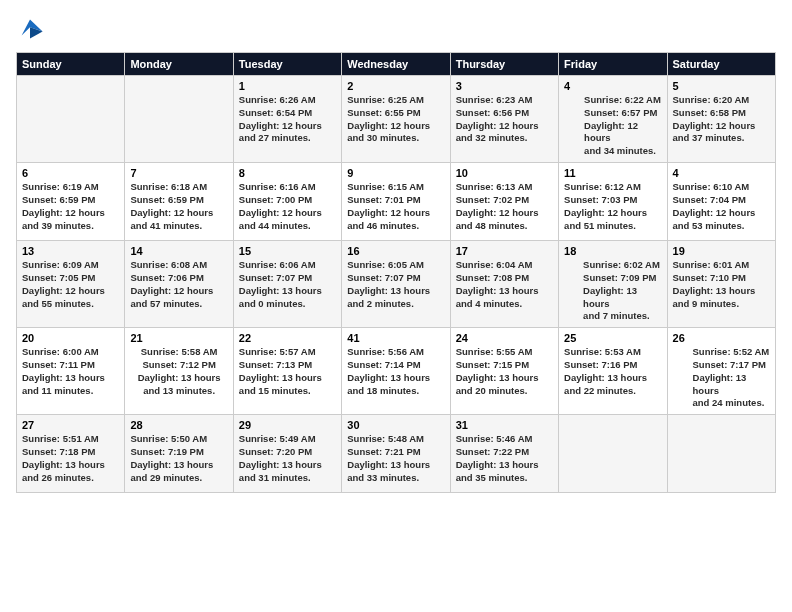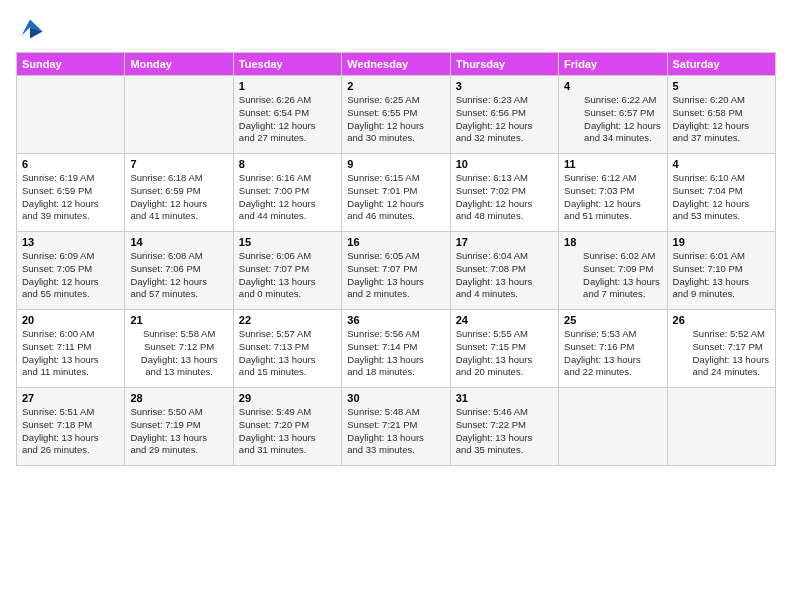--- a/index.html
+++ b/index.html
@@ -46,21 +46,21 @@
     .subtitle {
       font-size: 14px;
       color: #2c2c2c;
     }
     table {
       width: 100%;
       border-collapse: collapse;
       font-size: 10px;
     }
     thead tr th {
-      background-color: #d946ef;
+      background-color: #0f172a;
       color: #fff;
       text-align: left;
       padding: 5px 5px;
       font-size: 11px;
       font-weight: bold;
       border: 1px solid #ccc;
     }
     tbody tr td {
       vertical-align: top;
       padding: 4px 5px;
@@ -77,20 +77,21 @@
     .day-num {
       font-weight: bold;
       font-size: 11px;
       display: block;
       margin-bottom: 2px;
     }
     .cell-content {
       font-size: 9.5px;
       line-height: 1.35;
       color: #2c2c2c;
+      font-weight: bold;
     }
     .empty-cell {
       background-color: inherit;
     }
   </style>
 </head>
 <body>
 
 <div class="header">
   <div class="logo">
@@ -279,21 +280,21 @@
 and 13 minutes.</div>
         </td>
         <td>
           <span class="day-num">22</span>
           <div class="cell-content" style="white-space: pre-line;">Sunrise: 5:57 AM
 Sunset: 7:13 PM
 Daylight: 13 hours
 and 15 minutes.</div>
         </td>
         <td>
-          <span class="day-num">36</span>
+          <span class="day-num">41</span>
           <div class="cell-content" style="white-space: pre-line;">Sunrise: 5:56 AM
 Sunset: 7:14 PM
 Daylight: 13 hours
 and 18 minutes.</div>
         </td>
         <td>
           <span class="day-num">24</span>
           <div class="cell-content" style="white-space: pre-line;">Sunrise: 5:55 AM
 Sunset: 7:15 PM
 Daylight: 13 hours

